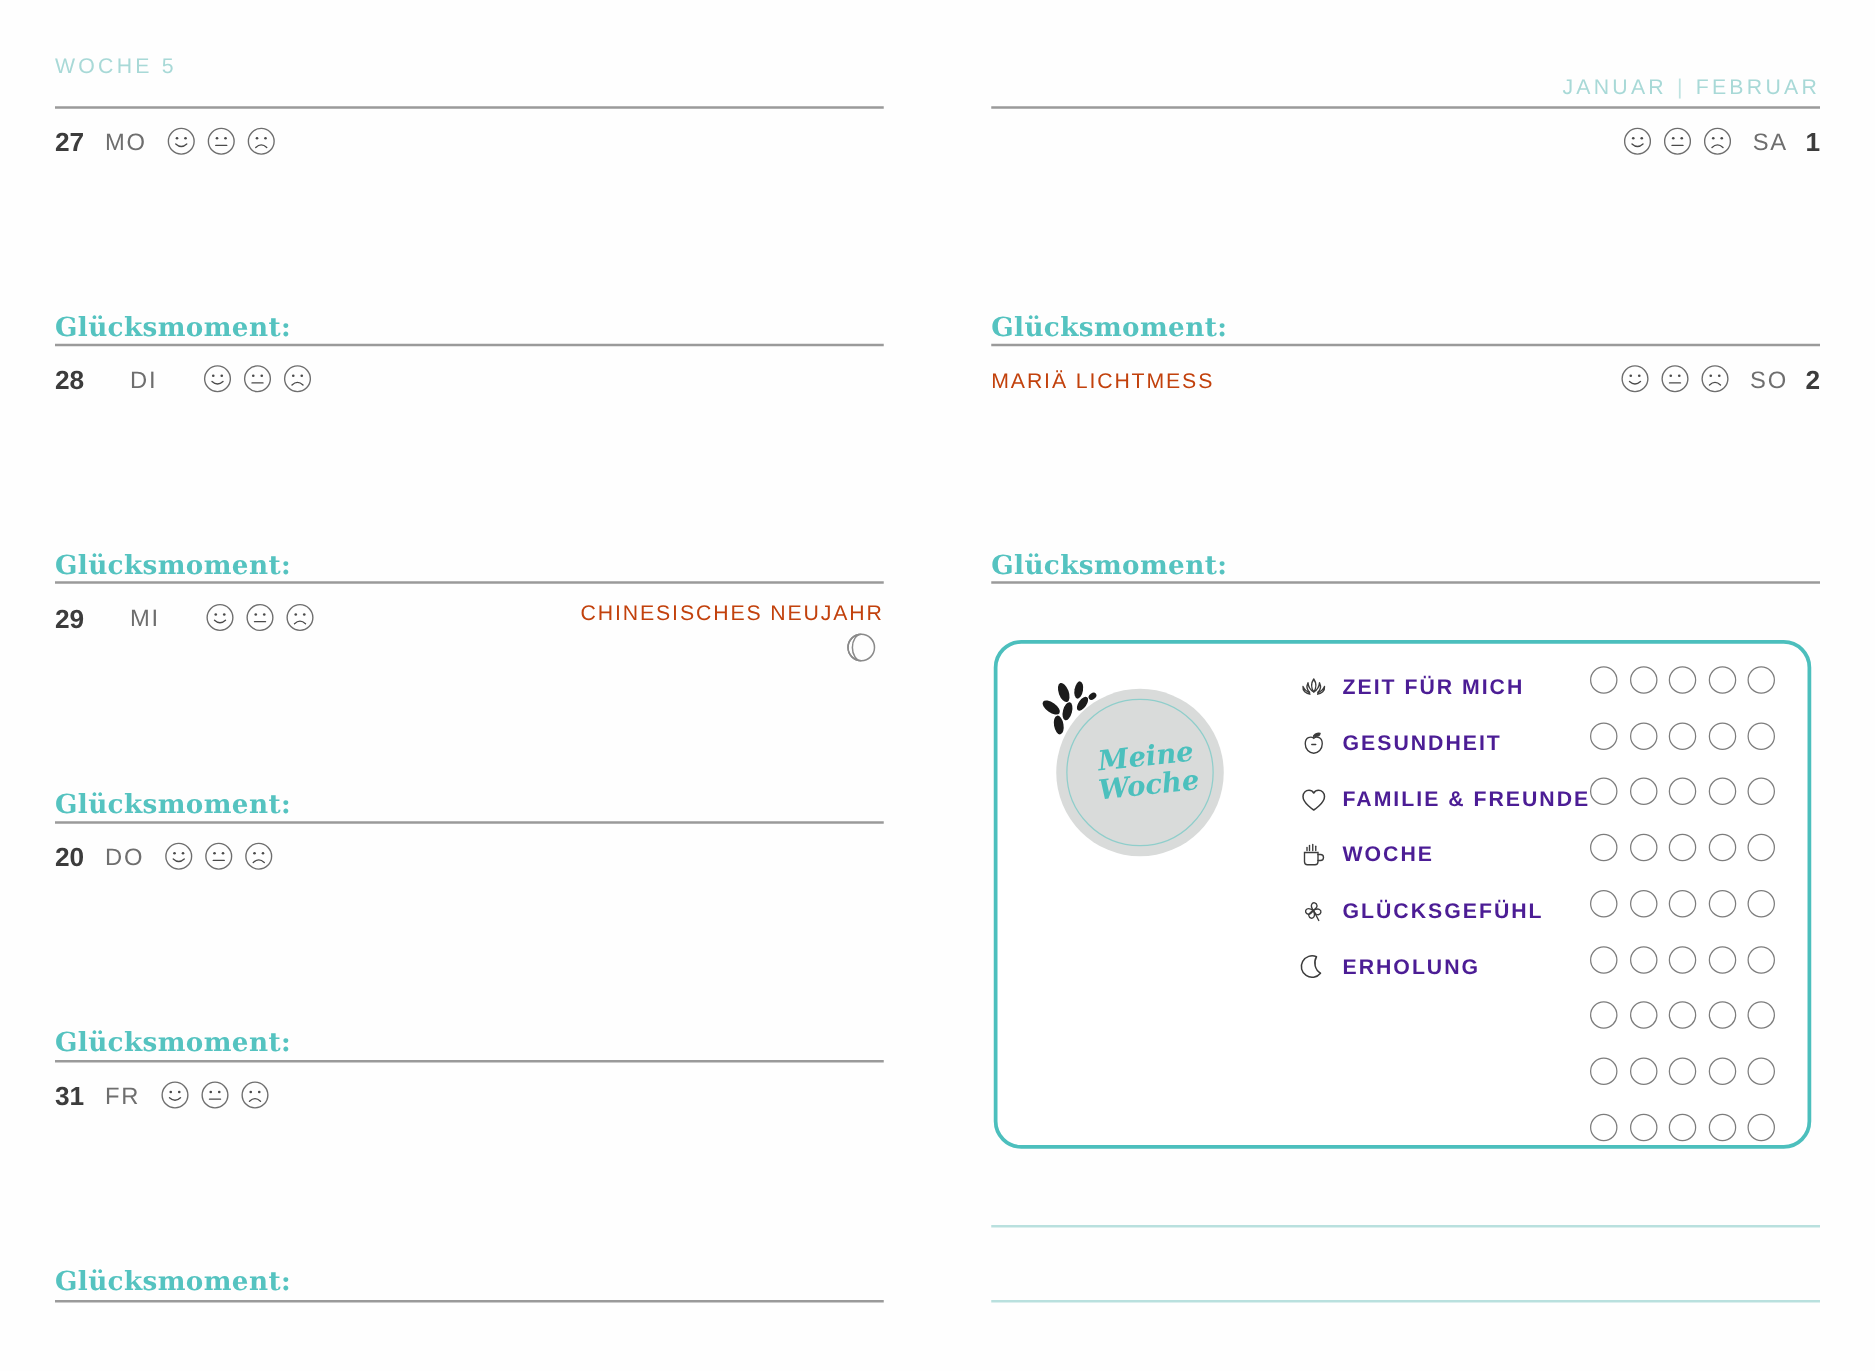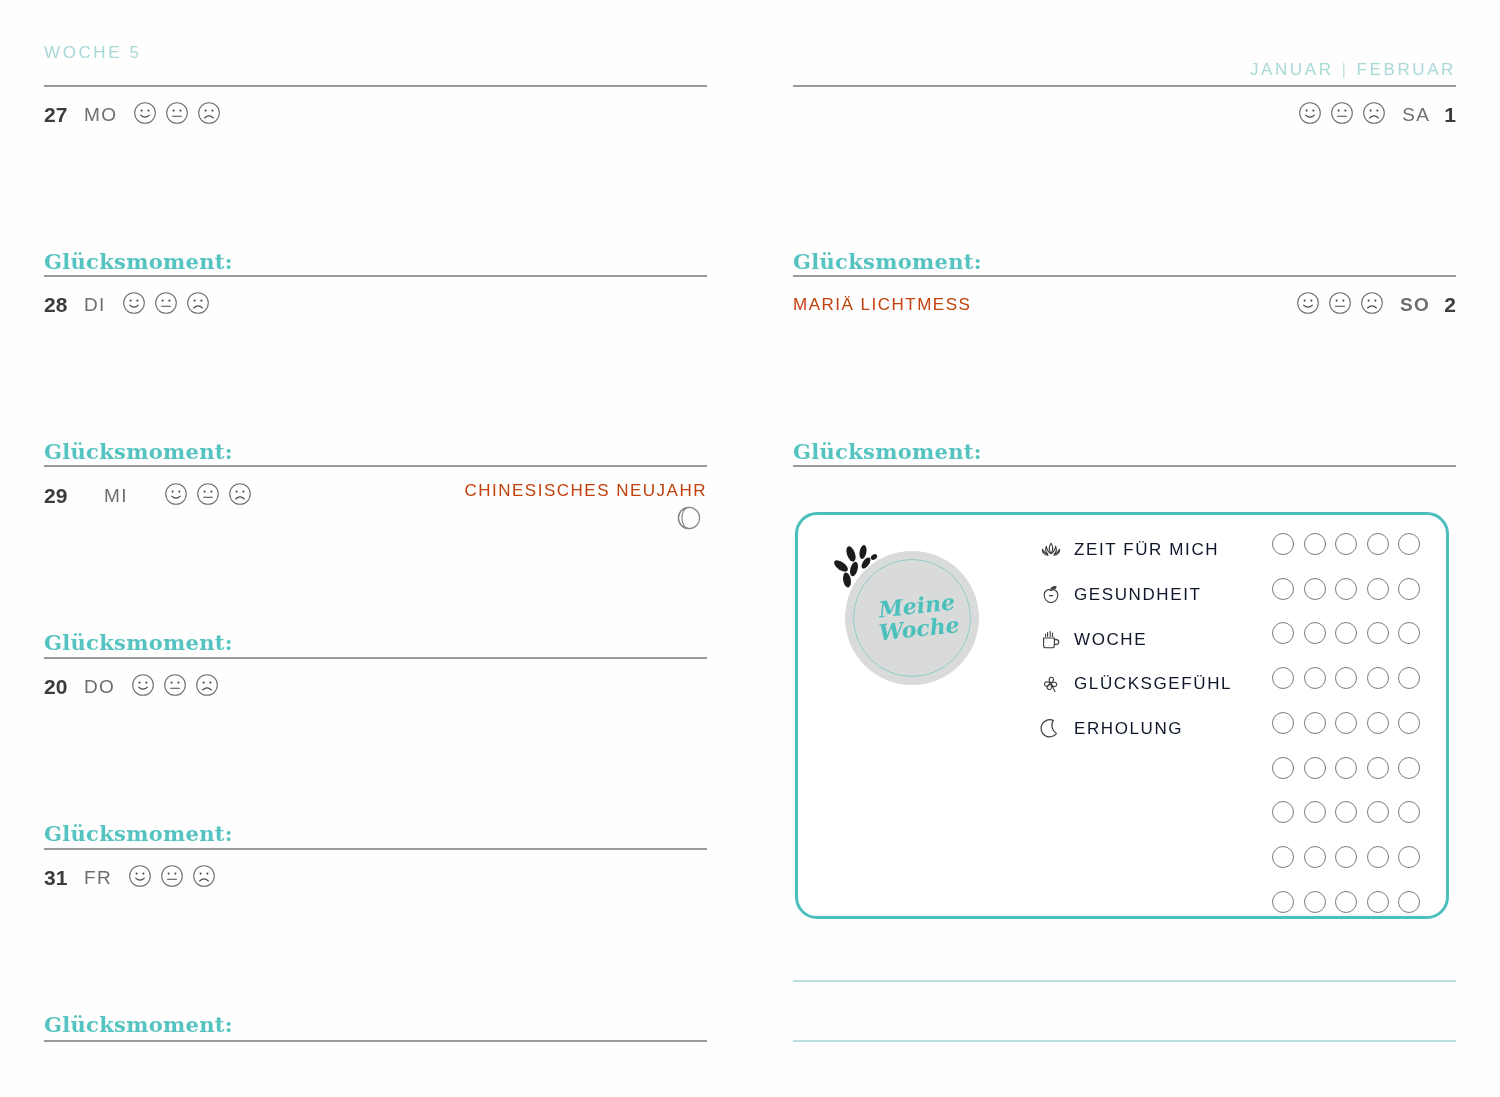--- a/index.html
+++ b/index.html
@@ -173,23 +173,24 @@
     width: 26px;
     height: 26px;
     display: flex;
     align-items: center;
     justify-content: center;
     flex: 0 0 26px;
   }
   .mw-text {
     font-size: 17px;
     letter-spacing: 1.6px;
-    color: #0f172a;
+    color: #4c1d95;
     margin-left: 10px;
     white-space: nowrap;
+    font-weight: bold;
   }
   .mw-circles {
     position: absolute;
     left: 1272px;
     display: flex;
     gap: 9.5px;
   }
   .dot {
     width: 22px;
     height: 22px;
@@ -240,21 +241,21 @@
             <circle cx="12" cy="12" r="10.3" fill="none" stroke="#6e6e6e" stroke-width="1.1"></circle>
             <circle cx="8.6" cy="9.6" r="1.05" fill="#4a4a4a"></circle>
             <circle cx="15.4" cy="9.6" r="1.05" fill="#4a4a4a"></circle>
             <path d="M7.6 17 Q12 12.8 16.4 17" fill="none" stroke="#4a4a4a" stroke-width="1.1" stroke-linecap="round"></path>
           </svg>
       </span>
     </span>
   </div>
   <div class="gluecks" style="left:44px; top:249px;">Glücksmoment:</div>
 
-  <div class="day-row" style="left:44px; top:288px;">
+  <div class="day-row" style="left:44px; top:288px;gap:20px;">
     <span class="day-num">28</span>
     <span class="day-abbr">DI</span>
     <span class="smileys">
       <span>
         <svg width="24" height="24" viewBox="0 0 24 24">
             <circle cx="12" cy="12" r="10.3" fill="none" stroke="#6e6e6e" stroke-width="1.1"></circle>
             <circle cx="8.6" cy="9.6" r="1.05" fill="#4a4a4a"></circle>
             <circle cx="15.4" cy="9.6" r="1.05" fill="#4a4a4a"></circle>
             <path d="M7.6 14.2 Q12 18.2 16.4 14.2" fill="none" stroke="#4a4a4a" stroke-width="1.1" stroke-linecap="round"></path>
           </svg>
@@ -439,21 +440,21 @@
       </span>
       <span>
         <svg width="24" height="24" viewBox="0 0 24 24">
             <circle cx="12" cy="12" r="10.3" fill="none" stroke="#6e6e6e" stroke-width="1.1"></circle>
             <circle cx="8.6" cy="9.6" r="1.05" fill="#4a4a4a"></circle>
             <circle cx="15.4" cy="9.6" r="1.05" fill="#4a4a4a"></circle>
             <path d="M7.6 17 Q12 12.8 16.4 17" fill="none" stroke="#4a4a4a" stroke-width="1.1" stroke-linecap="round"></path>
           </svg>
       </span>
     </span>
-    <span class="day-abbr" style="margin-left:0;font-weight:bold;">SO</span>
+    <span class="day-abbr" style="margin-left:0;">SO</span>
     <span class="day-num" style="margin-left:14px; min-width:auto;">2</span>
   </div>
   <div class="gluecks" style="left:793px; top:439px;">Glücksmoment:</div>
 
   <div class="mw-box"></div>
 
   <div class="mw-logo">
     <div class="disc"></div>
     <div class="ring"></div>
     <div class="petals">
@@ -493,20 +494,28 @@
         <svg width="24" height="24" viewBox="0 0 24 24" fill="none" stroke="#3c3c3c" stroke-width="1.1">
           <path d="M12 7.6 C9.6 5.6 5.2 7 5.2 12 C5.2 16.4 8.4 19.6 12 19.6 C15.6 19.6 18.8 16.4 18.8 12 C18.8 7 14.4 5.6 12 7.6 Z"></path>
           <path d="M12 7.6 L12 5.2"></path>
           <path d="M12.2 5.4 C13.6 3.6 16 3.4 17 3.8 C16.6 5.6 14.6 6.2 12.4 5.8 Z" fill="#3c3c3c"></path>
           <line x1="10.4" y1="12.6" x2="13.6" y2="12.6" stroke-linecap="round"></line>
         </svg>
       </span>
       <span class="mw-text">GESUNDHEIT</span>
     </div>
 
+    <div class="mw-row">
+      <span class="mw-icon">
+        <svg width="24" height="24" viewBox="0 0 24 24" fill="none" stroke="#3c3c3c" stroke-width="1.2" stroke-linejoin="round">
+          <path d="M12 20 C12 20 3.4 14.6 3.4 9.2 C3.4 6.2 5.6 4.2 8.2 4.2 C10 4.2 11.3 5.2 12 6.4 C12.7 5.2 14 4.2 15.8 4.2 C18.4 4.2 20.6 6.2 20.6 9.2 C20.6 14.6 12 20 12 20 Z"></path>
+        </svg>
+      </span>
+      <span class="mw-text">FAMILIE &amp; FREUNDE</span>
+    </div>
 
     <div class="mw-row">
       <span class="mw-icon">
         <svg width="24" height="24" viewBox="0 0 24 24" fill="none" stroke="#3c3c3c" stroke-width="1.1" stroke-linecap="round">
           <path d="M4.6 10 L4.6 17.4 C4.6 18.8 5.6 19.8 7 19.8 L13 19.8 C14.4 19.8 15.4 18.8 15.4 17.4 L15.4 10 Z"></path>
           <path d="M15.4 11.6 L17.4 11.6 C18.8 11.6 19.8 12.6 19.8 14 C19.8 15.4 18.8 16.4 17.4 16.4 L15.4 16.4"></path>
           <path d="M8.6 8.4 L8.6 4.4"></path>
           <path d="M11.2 8.4 L11.2 3.6"></path>
           <path d="M13.6 8.4 L13.6 5"></path>
           <path d="M6.6 8.4 L6.6 6"></path>

